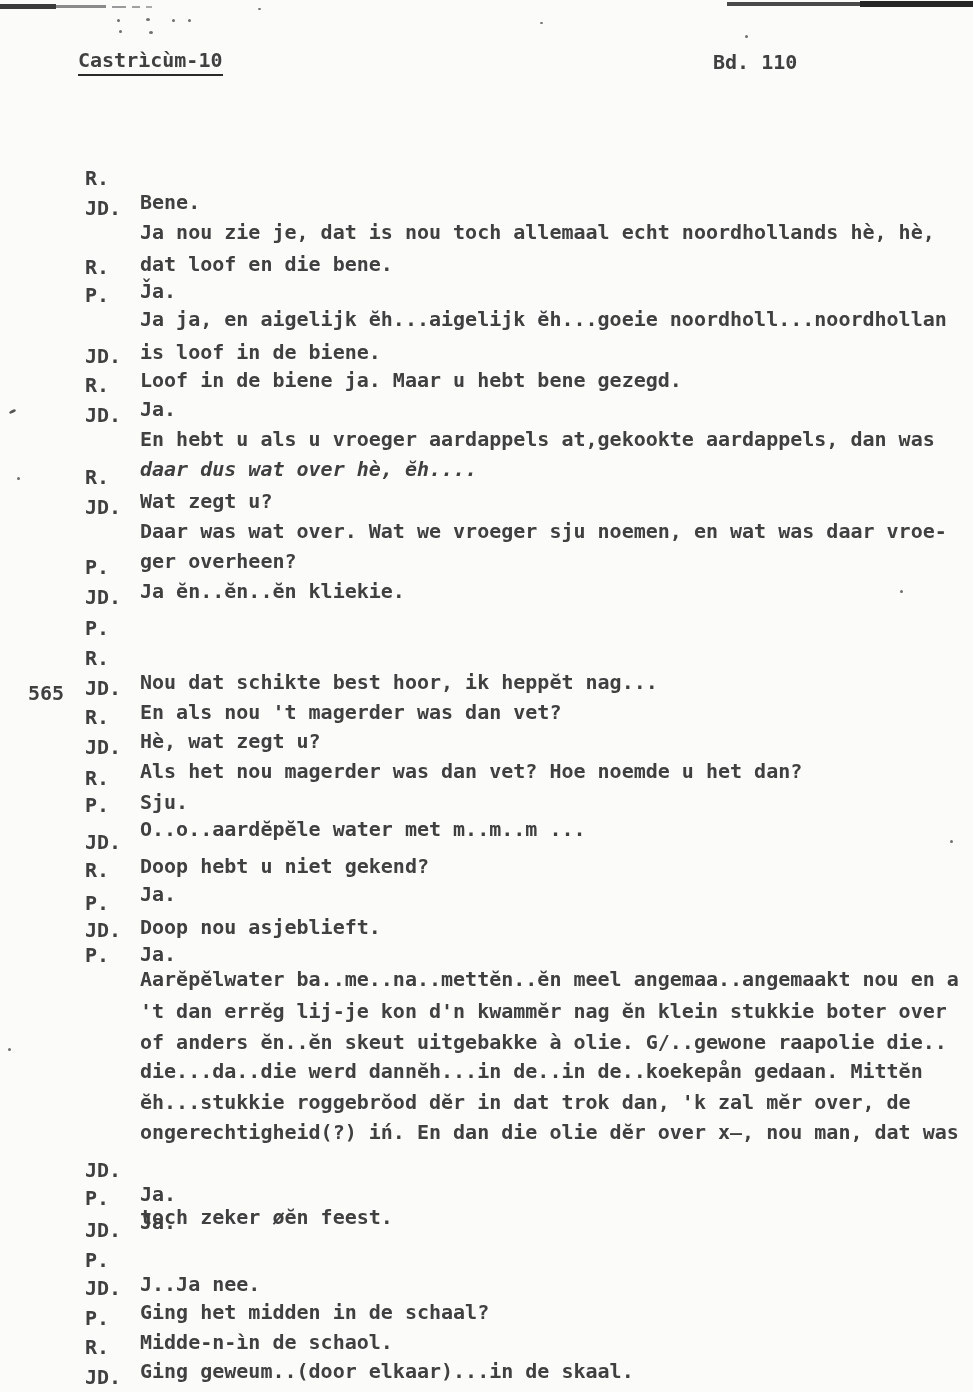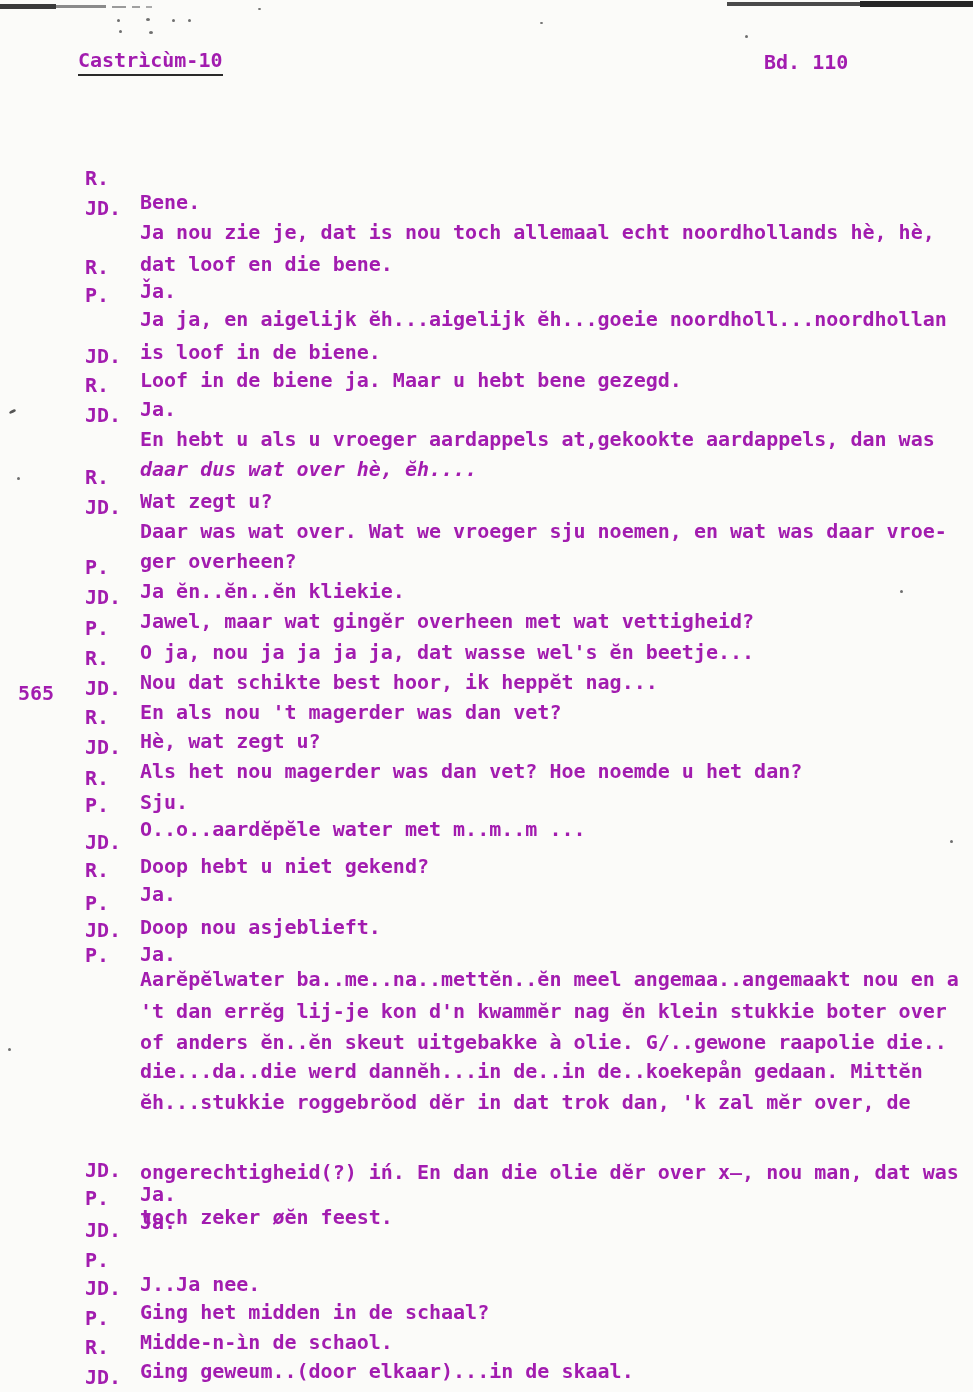--- a/index.html
+++ b/index.html
@@ -5,36 +5,36 @@
   html,body{margin:0;padding:0;}
   body{background:#e8e8e8;}
   .page{
     position:relative;
     width:973px;height:1392px;
     background:#fbfbf9;
     overflow:hidden;
     font-family:"DejaVu Sans Mono","Liberation Mono",monospace;
     font-size:20px;
     font-weight:bold;
-    color:#a21caf;
+    color:#404040;
   }
   
   .doc-title{
     position:absolute;left:78px;top:48px;
     border-bottom:2px solid #2a2a2a;
     padding-bottom:2px;
     white-space:pre;
   }
   .page-ref{
-    position:absolute;left:764px;top:50px;
+    position:absolute;left:713px;top:50px;
     white-space:pre;
   }
   
   .row{position:absolute;left:0;width:973px;height:26px;white-space:pre;}
-  .row .num{position:absolute;left:18px;}
+  .row .num{position:absolute;left:28px;}
   .row .speaker{position:absolute;left:85px;}
   .row .text{position:absolute;left:140px;}
   
   .art{position:absolute;pointer-events:none;}
   .a-tl1{left:0;top:4px;width:56px;height:5px;background:#3a3a3a;}
   .a-tl2{left:56px;top:5px;width:50px;height:3px;background:#8a8a8a;}
   .a-tl3{left:112px;top:6px;width:14px;height:2px;background:#9a9a9a;}
   .a-tl4{left:132px;top:6px;width:8px;height:2px;background:#a0a0a0;}
   .a-tl5{left:146px;top:6px;width:6px;height:2px;background:#ababab;}
   .a-tr1{left:727px;top:2px;width:246px;height:4px;background:#4a4a4a;}
@@ -152,26 +152,24 @@
       <span class="text">ger overheen?</span>
     </div>
       <div class="row" style="top: 507px;">
       <span class="num"></span>
       <span class="speaker">P.</span>
       <span class="text">Ja ĕn..ĕn..ĕn kliekie.</span>
     </div>
       <div class="row" style="top: 537px;">
       <span class="num"></span>
       <span class="speaker">JD.</span>
-      <span class="text">Jawel, maar wat gingĕr overheen met wat vettigheid?</span>
     </div>
       <div class="row" style="top: 568px;">
       <span class="num"></span>
       <span class="speaker">P.</span>
-      <span class="text">O ja, nou ja ja ja ja, dat wasse wel's ĕn beetje...</span>
     </div>
       <div class="row" style="top: 598px;">
       <span class="num"></span>
       <span class="speaker">R.</span>
       <span class="text">Nou dat schikte best hoor, ik heppĕt nag...</span>
     </div>
       <div class="row" style="top: 628px;">
       <span class="num"></span>
       <span class="speaker">JD.</span>
       <span class="text">En als nou 't magerder was dan vet?</span>
@@ -234,21 +232,21 @@
       <div class="row" style="top: 987px;">
       <span class="num"></span>
       <span class="speaker"></span>
       <span class="text">die...da..die werd dannĕh...in de..in de..koekepån gedaan. Mittĕn</span>
     </div>
       <div class="row" style="top: 1018px;">
       <span class="num"></span>
       <span class="speaker"></span>
       <span class="text">ĕh...stukkie roggebrŏod dĕr in dat trok dan, 'k zal mĕr over, de</span>
     </div>
-      <div class="row" style="top: 1088px;">
+      <div class="row" style="top: 1048px;">
       <span class="num"></span>
       <span class="speaker"></span>
       <span class="text">ongerechtigheid(?) iń. En dan die olie dĕr over x̶, nou man, dat was</span>
     </div>
       <div class="row" style="top: 1133px;">
       <span class="num"></span>
       <span class="speaker"></span>
       <span class="text">toch zeker øĕn feest.</span>
     </div>
       <div class="row" style="top: 1110px;">

